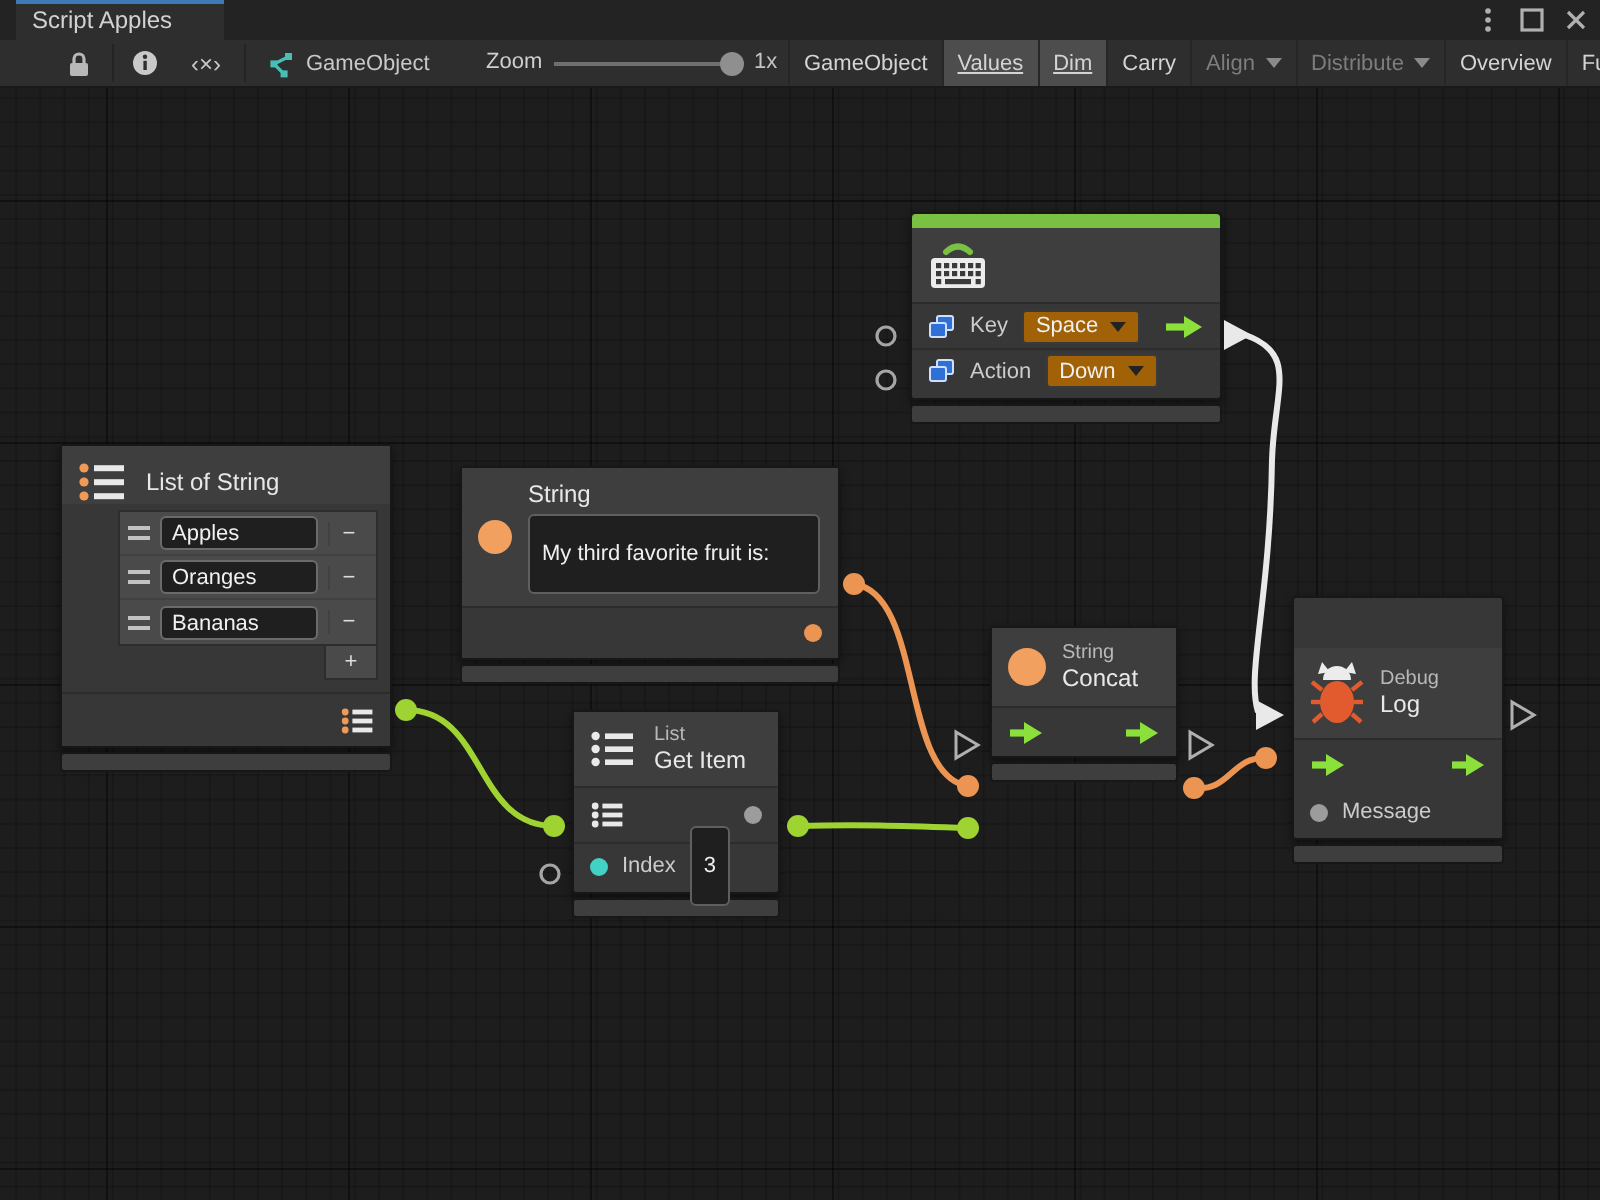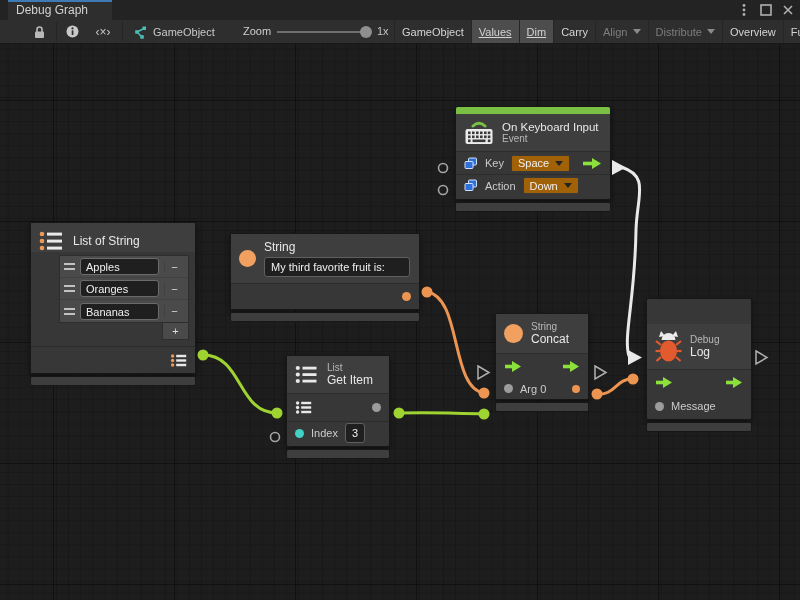--- a/index.html
+++ b/index.html
@@ -57,21 +57,21 @@
           border-top:1px solid #2c2c2c; color:#cccccc; font-size:11px; background:#373737; }
   .push { margin-left:auto; }
   .dot { width:9px; height:9px; border-radius:50%; flex:0 0 auto; }
   .dot.gray { background:#9c9c9c; } .dot.teal { background:#41d1c5; } .dot.orange { background:#ec9552; }
   .bigdot { border-radius:50%; background:#f2a05f; flex:0 0 auto; }
   .dd { background:#a16207; border:1px solid #3a3a3a; border-radius:2px; height:17px;
         display:flex; align-items:center; gap:6px; padding:0 6px; color:#f0f0f0; font-size:11px; }
   .dd .caret { width:0; height:0; border-left:4px solid transparent; border-right:4px solid transparent;
                border-top:5px solid #232323; }
   .tfield { background:#1f1f1f; border:1px solid #6b6b6b; border-radius:3px; color:#f0f0f0;
-            font-size:11px; padding:3px 6px; white-space:nowrap; }
+            font-size:11px; padding:13px 6px; white-space:nowrap; }
 
   
   .ledit { margin:3px 0 2px 28px; width:130px; font-size:11px; }
   .lrows { background:#4a4a4a; border:1px solid #2d2d2d; }
   .lrow { display:flex; align-items:center; height:22px; padding:0 4px; gap:5px; border-bottom:1px solid #414141; }
   .lrow:last-child { border-bottom:none; }
   .lhandle { width:11px; height:7px; border-top:2px solid #c2c2c2; border-bottom:2px solid #c2c2c2; flex:0 0 auto; }
   .lfield { flex:1; min-width:0; background:#1f1f1f; border:1px solid #6b6b6b; border-radius:3px;
             color:#f0f0f0; padding:1px 5px; height:17px; line-height:14px; overflow:hidden; }
   .lminus { width:20px; text-align:center; color:#dddddd; border-left:1px solid #414141; flex:0 0 auto; }
@@ -81,21 +81,21 @@
 
   .wires { position:absolute; left:0; top:0; width:800px; height:600px; pointer-events:none; z-index:20; }
   svg.inline { display:block; flex:0 0 auto; }
 </style>
 </head>
 <body>
 
 <div id="app">
 
   <div class="tabbar">
-    <div class="tab">Debug Graph</div>
+    <div class="tab">Script Apples</div>
     <div class="winbtns">
       <div class="winbtn">
         <svg class="inline" width="4" height="14">
             <circle cx="2" cy="2.5" r="1.4" fill="#b0b0b0"></circle>
             <circle cx="2" cy="7" r="1.4" fill="#b0b0b0"></circle>
             <circle cx="2" cy="11.5" r="1.4" fill="#b0b0b0"></circle>
           </svg>
       </div>
       <div class="winbtn">
         <svg class="inline" width="12" height="12">
@@ -193,24 +193,20 @@
                 <rect x="8" y="16.5" width="2.6" height="2.6"></rect>
                 <rect x="12" y="16.5" width="2.6" height="2.6"></rect>
                 <rect x="16" y="16.5" width="2.6" height="2.6"></rect>
                 <rect x="20" y="16.5" width="2.6" height="2.6"></rect>
                 <rect x="23.8" y="16.5" width="2.6" height="2.6"></rect>
               <rect x="4" y="20.5" width="2.6" height="2.6"></rect>
                 <rect x="8.5" y="20.5" width="13" height="2.6"></rect>
                 <rect x="23.8" y="20.5" width="2.6" height="2.6"></rect>
             </g>
           </svg>
-          <div class="ncol">
-            <span class="ntitle" style="font-size:11.5px;">On Keyboard Input</span>
-            <span class="ngroup">Event</span>
-          </div>
         </div>
         <div class="nrow" style="height:23px;">
           <svg class="inline" width="14" height="13">
             <rect x="4.5" y="1" width="8" height="7" rx="1" fill="#2f6fd6" stroke="#cfe0ff" stroke-width="1"></rect>
             <rect x="1" y="4.5" width="8" height="7" rx="1" fill="#2f6fd6" stroke="#cfe0ff" stroke-width="1"></rect>
           </svg>
           <span>Key</span>
           <div class="dd">
             <span>Space</span>
             <span class="caret"></span>
@@ -360,25 +356,20 @@
         <div class="nrow" style="height:25px;">
           <svg class="inline" width="18" height="13">
             <path d="M1,6.5 H9" stroke="#8ce03c" stroke-width="3.6"></path>
               <polygon points="8,1 17,6.5 8,12" fill="#8ce03c"></polygon>
           </svg>
           <svg class="inline push" width="18" height="13">
             <path d="M1,6.5 H9" stroke="#8ce03c" stroke-width="3.6"></path>
               <polygon points="8,1 17,6.5 8,12" fill="#8ce03c"></polygon>
           </svg>
         </div>
-        <div class="nrow" style="height:21px;border-top:none;">
-          <span class="dot gray"></span>
-          <span>Arg 0</span>
-          <span class="dot orange push" style="width:8px;height:8px;"></span>
-        </div>
       </div>
       <div class="nfooter"></div>
     </div>
 
     <div class="node" style="left:646px; top:254px; width:106px;">
       <div class="nmain">
         <div class="nheader" style="padding:6px 8px;margin-top:25px;">
           <svg class="inline" width="27" height="33">
             <polygon points="6,1 10,6 4,7" fill="#ececec"></polygon>
             <polygon points="21,1 17,6 23,7" fill="#ececec"></polygon>

